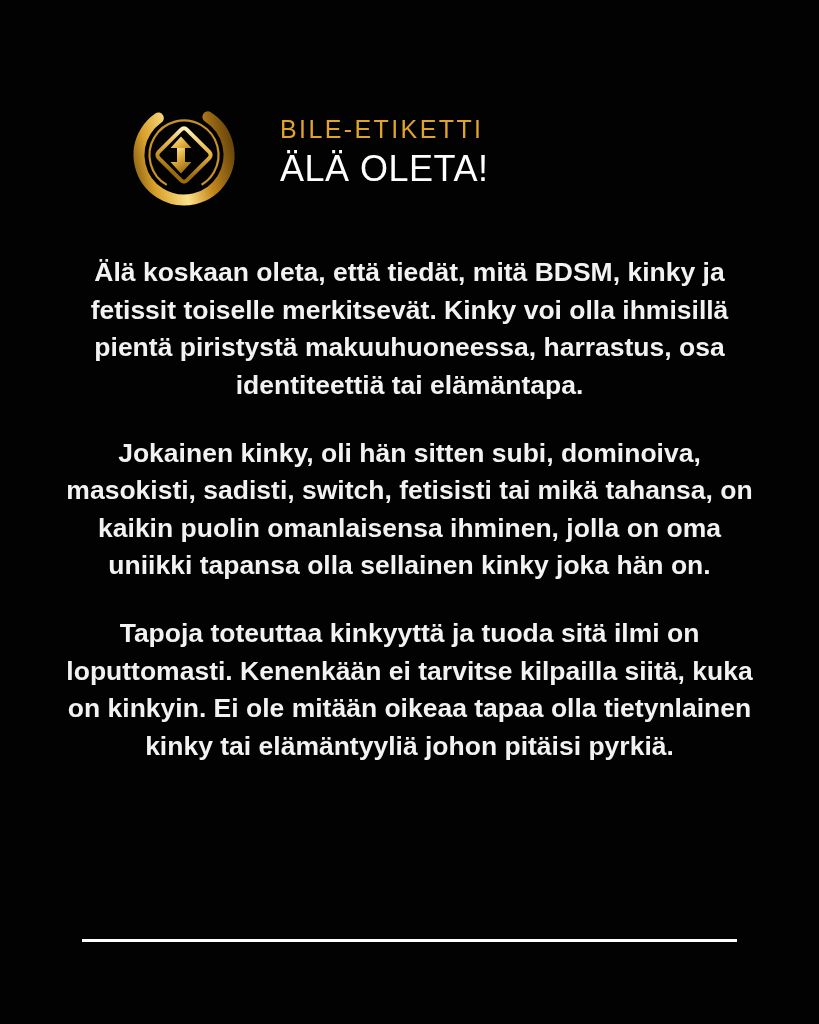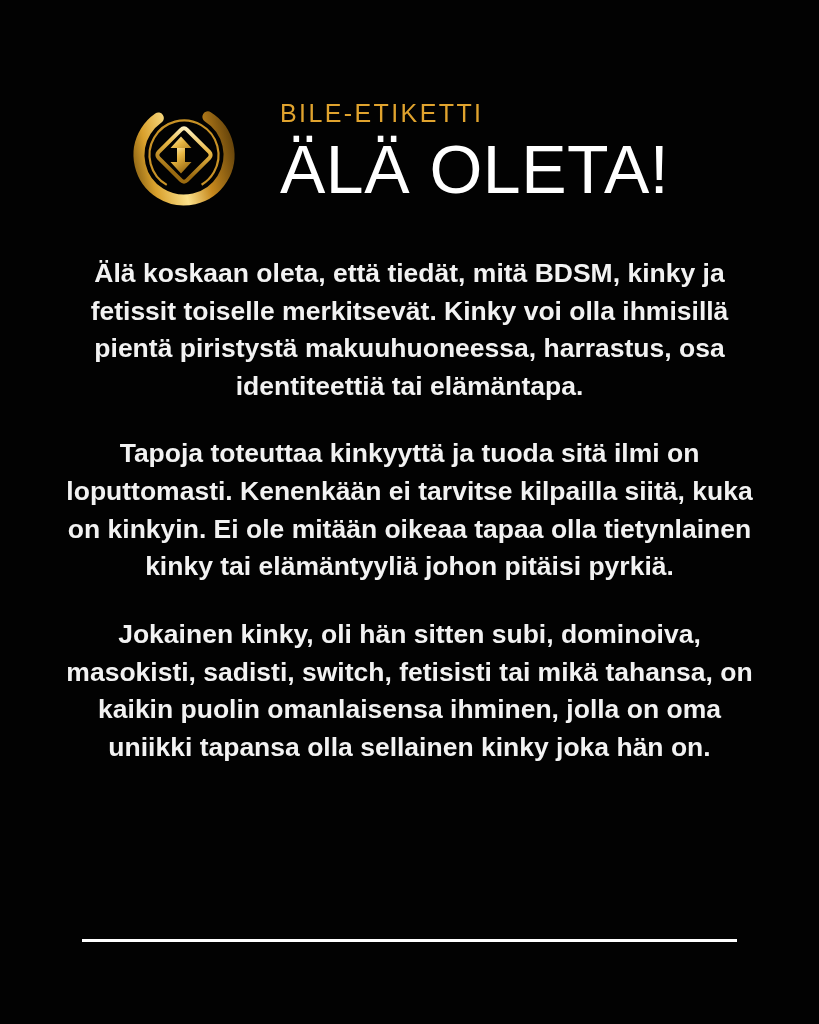--- a/index.html
+++ b/index.html
@@ -55,21 +55,21 @@
     color: #e0a32e;
     font-size: 25px;
     letter-spacing: 2.4px;
     font-weight: 500;
     margin: 0 0 6px 0;
     line-height: 1.1;
   }
 
   .title {
     color: #ffffff;
-    font-size: 68px;
+    font-size: 36px;
     letter-spacing: 0.5px;
     font-weight: 400;
     margin: 0;
     line-height: 1.05;
   }
 
   
   .body-copy {
     margin: 44px auto 0 auto;
     width: 700px;
@@ -137,19 +137,19 @@
 
     <div class="header-text">
       <div class="eyebrow">BILE-ETIKETTI</div>
       <h1 class="title">ÄLÄ OLETA!</h1>
     </div>
 
   </div>
 
   <div class="body-copy">
     <p>Älä koskaan oleta, että tiedät, mitä BDSM, kinky ja fetissit toiselle merkitsevät. Kinky voi olla ihmisillä pientä piristystä makuuhuoneessa, harrastus, osa identiteettiä tai elämäntapa.</p>
+    <p>Jokainen kinky, oli hän sitten subi, dominoiva, masokisti, sadisti, switch, fetisisti tai mikä tahansa, on kaikin puolin omanlaisensa ihminen, jolla on oma uniikki tapansa olla sellainen kinky joka hän on.</p>
     <p>Tapoja toteuttaa kinkyyttä ja tuoda sitä ilmi on loputtomasti. Kenenkään ei tarvitse kilpailla siitä, kuka on kinkyin. Ei ole mitään oikeaa tapaa olla tietynlainen kinky tai elämäntyyliä johon pitäisi pyrkiä.</p>
-    <p>Jokainen kinky, oli hän sitten subi, dominoiva, masokisti, sadisti, switch, fetisisti tai mikä tahansa, on kaikin puolin omanlaisensa ihminen, jolla on oma uniikki tapansa olla sellainen kinky joka hän on.</p>
   </div>
 
   <div class="footer-rule"></div>
 
 </div>
 
 </body></html>

